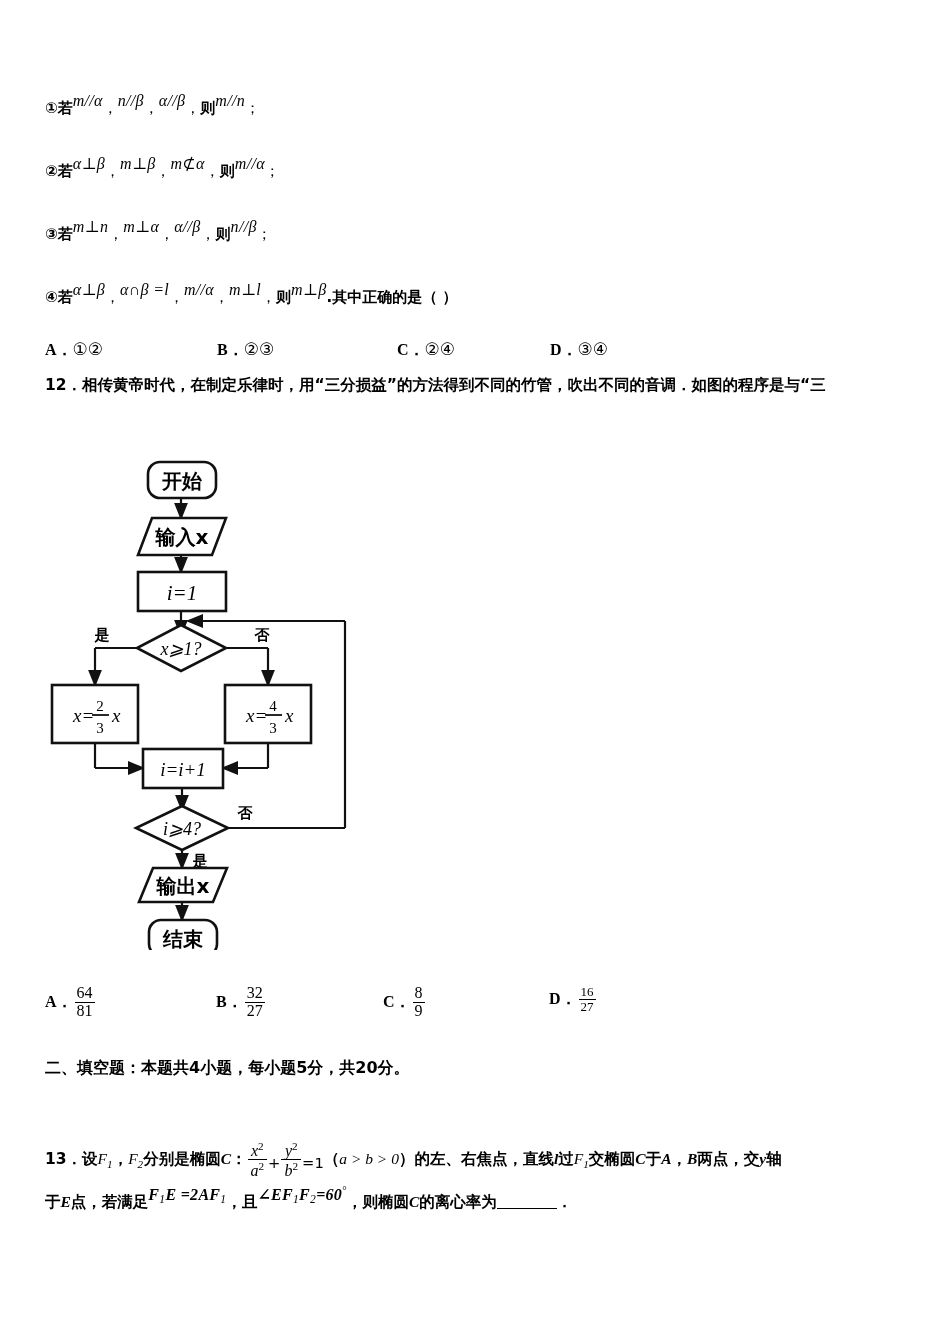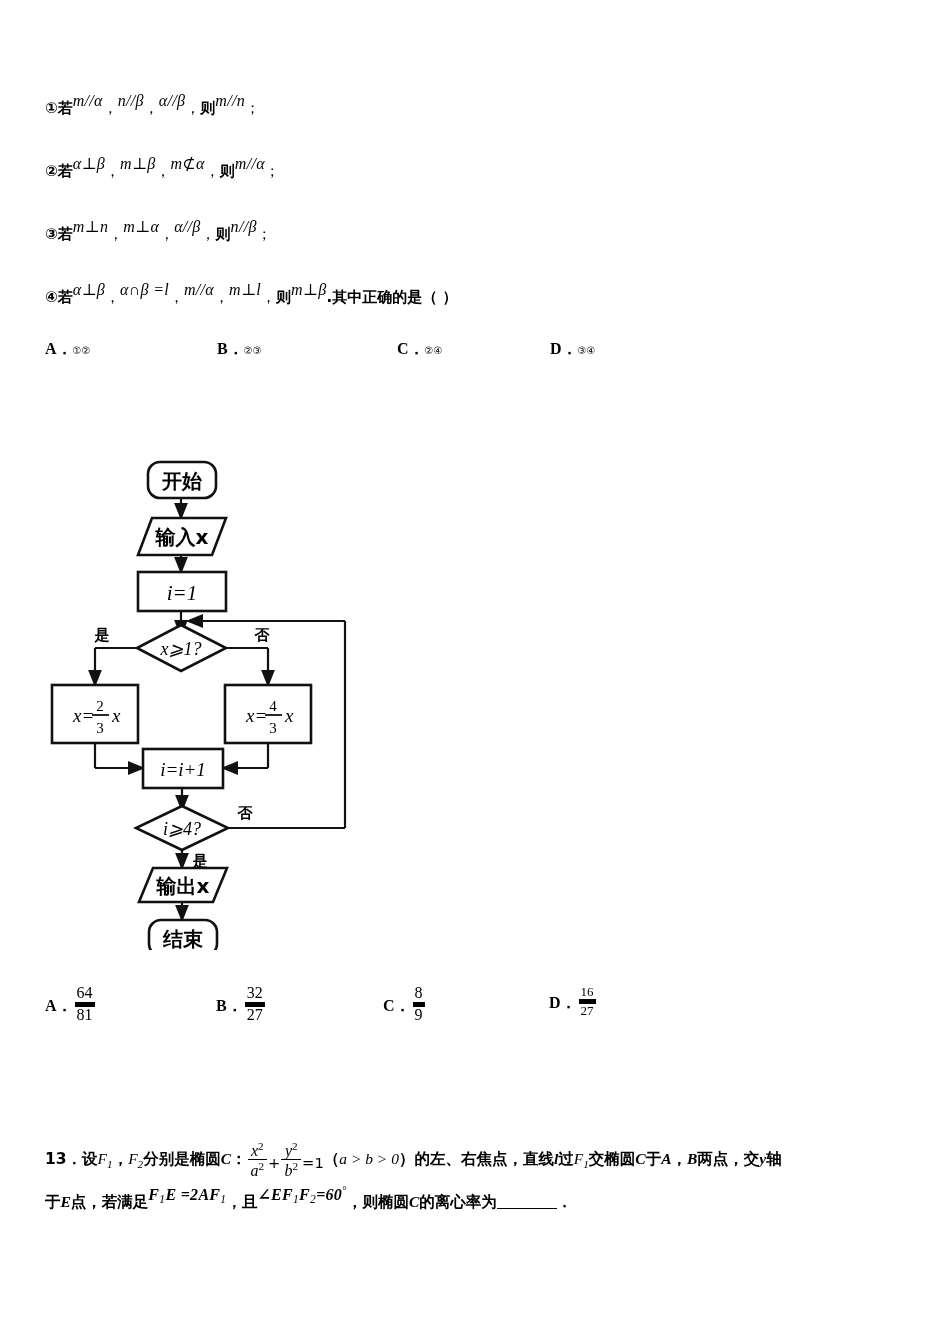--- a/index.html
+++ b/index.html
@@ -74,35 +74,35 @@
     position: absolute;
     white-space: nowrap;
   }
   .opt-letter {
     font-family: "Liberation Serif", "DejaVu Serif", serif;
     font-weight: bold;
     font-size: 16px;
   }
   .opt-val {
     font-family: "DejaVu Sans", sans-serif;
-    font-size: 10px;
+    font-size: 17px;
   }
 
   
   .frac {
     display: inline-block;
     vertical-align: -0.55em;
     text-align: center;
     font-family: "Liberation Serif", "DejaVu Serif", serif;
     line-height: 1.05;
     margin: 0 2px;
   }
   .frac .num {
     display: block;
-    border-bottom: 5px solid #000000;
+    border-bottom: 1px solid #000000;
     padding: 0 2px;
   }
   .frac .den {
     display: block;
     padding: 0 2px;
   }
 
   
   .para {
     position: absolute;
@@ -228,20 +228,21 @@
       <span class="opt-letter">B．</span><span class="opt-val">②③</span>
     </span>
     <span class="opt" style="left:352px;">
       <span class="opt-letter">C．</span><span class="opt-val">②④</span>
     </span>
     <span class="opt" style="left:505px;">
       <span class="opt-letter">D．</span><span class="opt-val">③④</span>
     </span>
   </div>
 
+  <div class="para" style="left:45px; top:378px;">12．相传黄帝时代，在制定乐律时，用“三分损益”的方法得到不同的竹管，吹出不同的音调．如图的程序是与“三</div>
 
 
   <div id="flowchart">
     <svg width="360" height="500" viewBox="0 0 360 500" xmlns="http://www.w3.org/2000/svg">
       <defs>
         <marker id="ah" markerWidth="9" markerHeight="9" refX="7" refY="3.2" orient="auto">
           <path d="M0,0 L8,3.2 L0,6.4 z" fill="#111"></path>
         </marker>
       </defs>
       <g stroke="#111" stroke-width="2.2" fill="none">
@@ -327,20 +328,21 @@
       <span class="opt-letter">B．</span><span class="frac"><span class="num">32</span><span class="den">27</span></span>
     </span>
     <span class="opt" style="left:338px;">
       <span class="opt-letter">C．</span><span class="frac"><span class="num">8</span><span class="den">9</span></span>
     </span>
     <span class="opt" style="left:504px;">
       <span class="opt-letter">D．</span><span class="frac" style="font-size:13px;"><span class="num">16</span><span class="den">27</span></span>
     </span>
   </div>
 
+  <div class="para" style="left:45px; top:1060px; font-size:16px;">二、填空题：本题共4小题，每小题5分，共20分。</div>
 
   <div class="q13-line" style="left:45px; top:1124px;">
     <span>13．设</span><span class="ital">F</span><span class="sub">1</span><span>，</span><span class="ital">F</span><span class="sub">2</span><span>分别是椭圆</span><span class="ital" style="font-weight:bold;">C</span><span>：</span><span class="formula"><span class="frac2"><span class="num"><span>x</span><span class="supr">2</span></span><span class="den"><span>a</span><span class="supr">2</span></span></span><span class="mathrel">+</span><span class="frac2"><span class="num"><span>y</span><span class="supr">2</span></span><span class="den"><span>b</span><span class="supr">2</span></span></span><span class="mathrel">=1</span></span><span>（</span><span class="ital">a &gt; b &gt; 0</span><span>）</span><span>的左、右焦点，直线</span><span class="ital" style="font-weight:bold;">l</span><span>过</span><span class="ital">F</span><span class="sub">1</span><span>交椭圆</span><span class="ital" style="font-weight:bold;">C</span><span>于</span><span class="ital" style="font-weight:bold;">A</span><span>，</span><span class="ital" style="font-weight:bold;">B</span><span>两点，交</span><span class="ital" style="font-weight:bold;">y</span><span>轴</span>
   </div>
 
   <div class="q13-line" style="left:45px; top:1192px;">
     <span>于</span><span class="ital" style="font-weight:bold;">E</span><span>点，若满足</span><span class="sup-math"><span>F</span><span class="sub">1</span><span>E =2AF</span><span class="sub">1</span></span><span>，且</span><span class="sup-math"><span>∠EF</span><span class="sub">1</span><span>F</span><span class="sub">2</span><span>=60</span><span class="supr">°</span></span><span>，则椭圆</span><span class="ital" style="font-weight:bold;">C</span><span>的离心率为</span><span class="blank-ul"></span><span>．</span>
   </div>
 
 </div>

